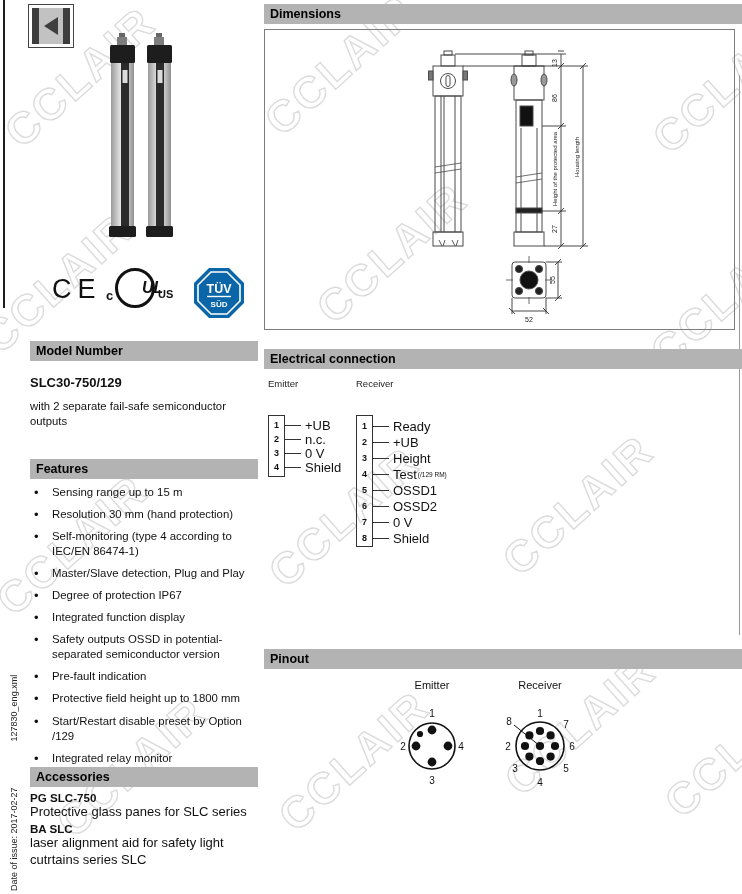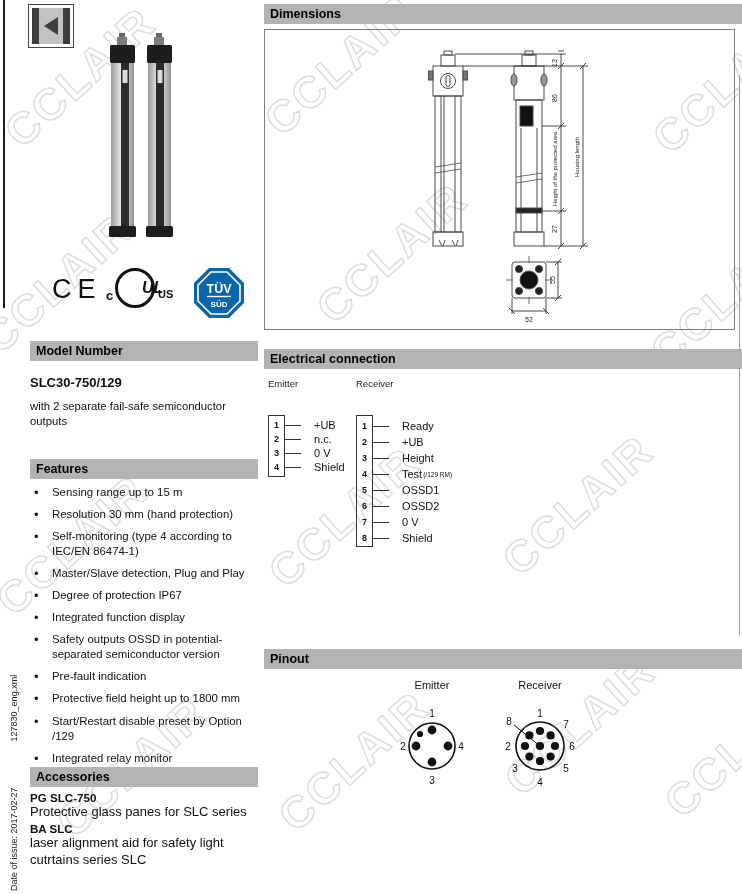--- a/index.html
+++ b/index.html
@@ -41,21 +41,21 @@
   .acc-block{left:30px;width:230px;}
   
   .dims-box{left:264px;top:29px;width:471px;height:301px;border:1px solid #7d7d7d;box-sizing:border-box;}
   
   .ec-sub{font-size:9.5px;color:#222;}
   .connector{position:absolute;}
   .pincol{position:absolute;left:0;top:0;width:17px;border:1.2px solid #333;box-sizing:border-box;}
   .pinrow{position:absolute;left:0;display:flex;align-items:center;width:150px;}
   .pn{width:17px;text-align:center;font-size:9px;font-weight:bold;flex:0 0 17px;}
   .ptick{width:16px;border-top:1.1px solid #333;flex:0 0 16px;}
-  .pl{font-size:11px;margin-left:13px;white-space:nowrap;}
+  .pl{font-size:13px;margin-left:4px;white-space:nowrap;}
   .pl-small{font-size:6.5px;}
   
   .po-label{font-size:11px;text-align:center;width:70px;}
   
   .ce-mark{left:52px;top:274px;font-size:27px;letter-spacing:6px;font-weight:500;}
   .ul-wrap{left:106px;top:262px;width:70px;height:58px;}
   .ul-c{position:absolute;left:0;top:26px;font-size:13px;font-weight:bold;}
   .ul-circle{position:absolute;left:9px;top:6px;width:40px;height:40px;border:3px solid #111;
              border-radius:50%;box-sizing:border-box;text-align:center;}
   .ul-core{font-size:16px;font-weight:bold;font-style:italic;line-height:34px;padding-left:24px;}

